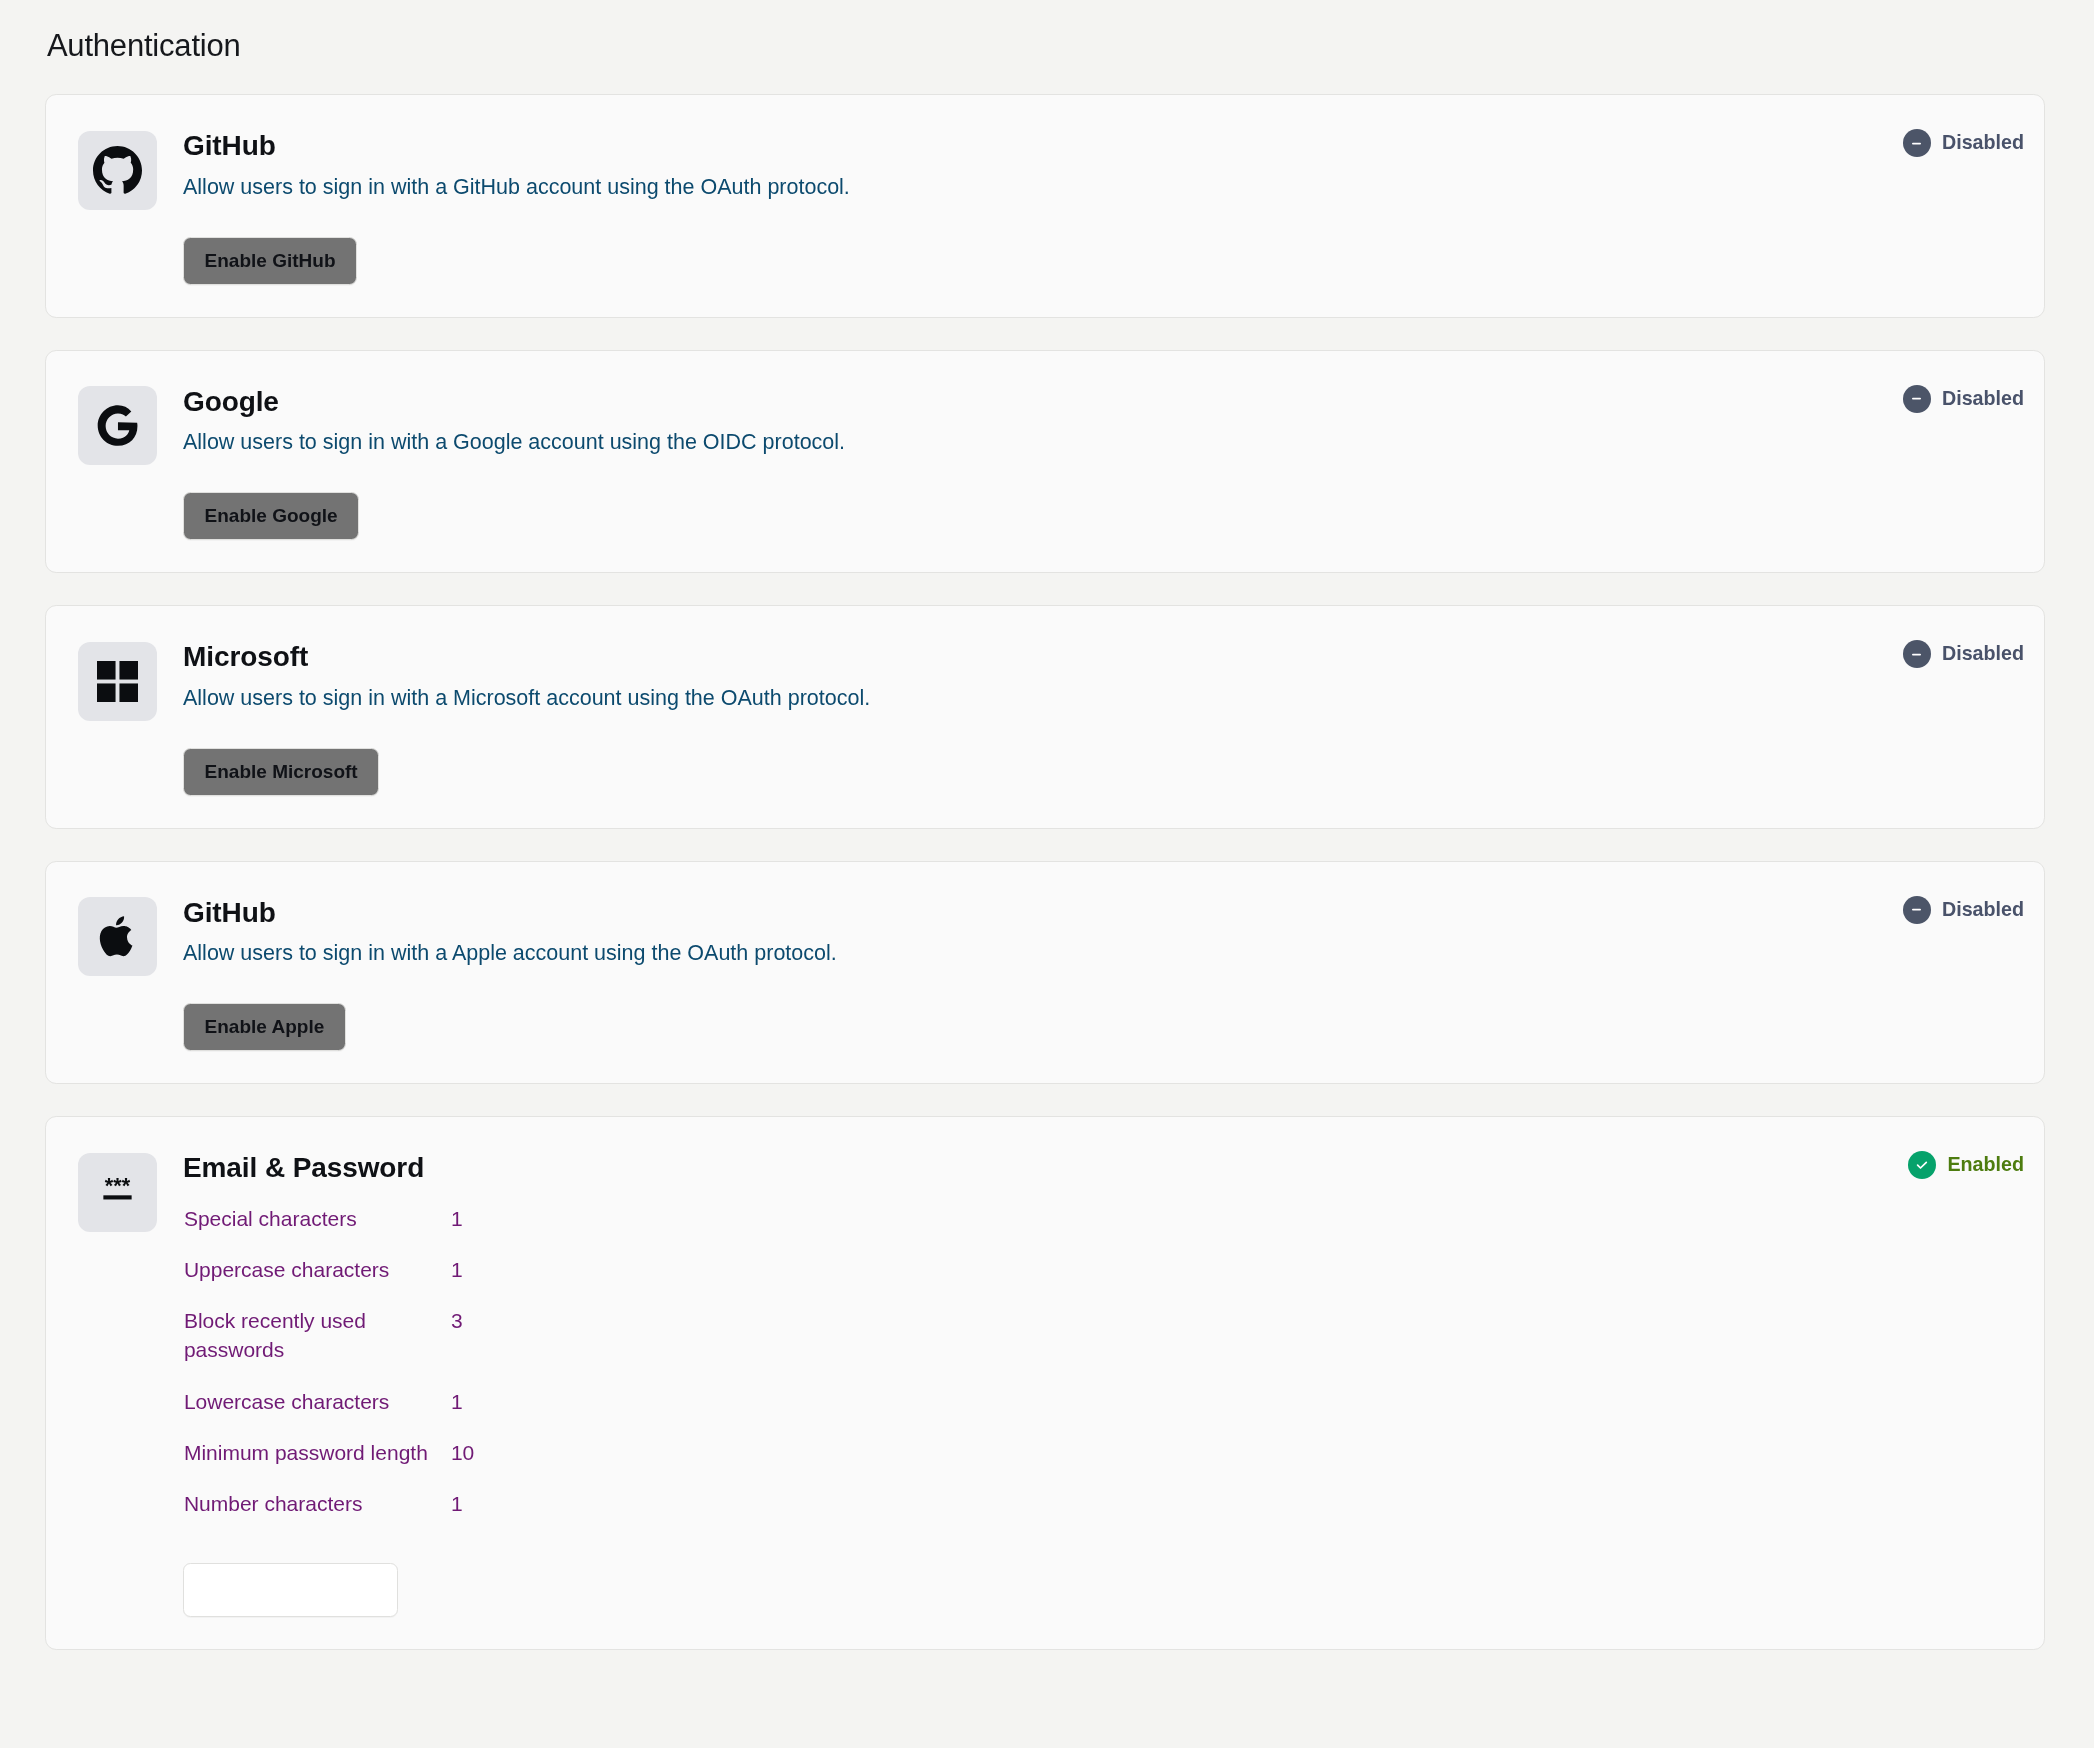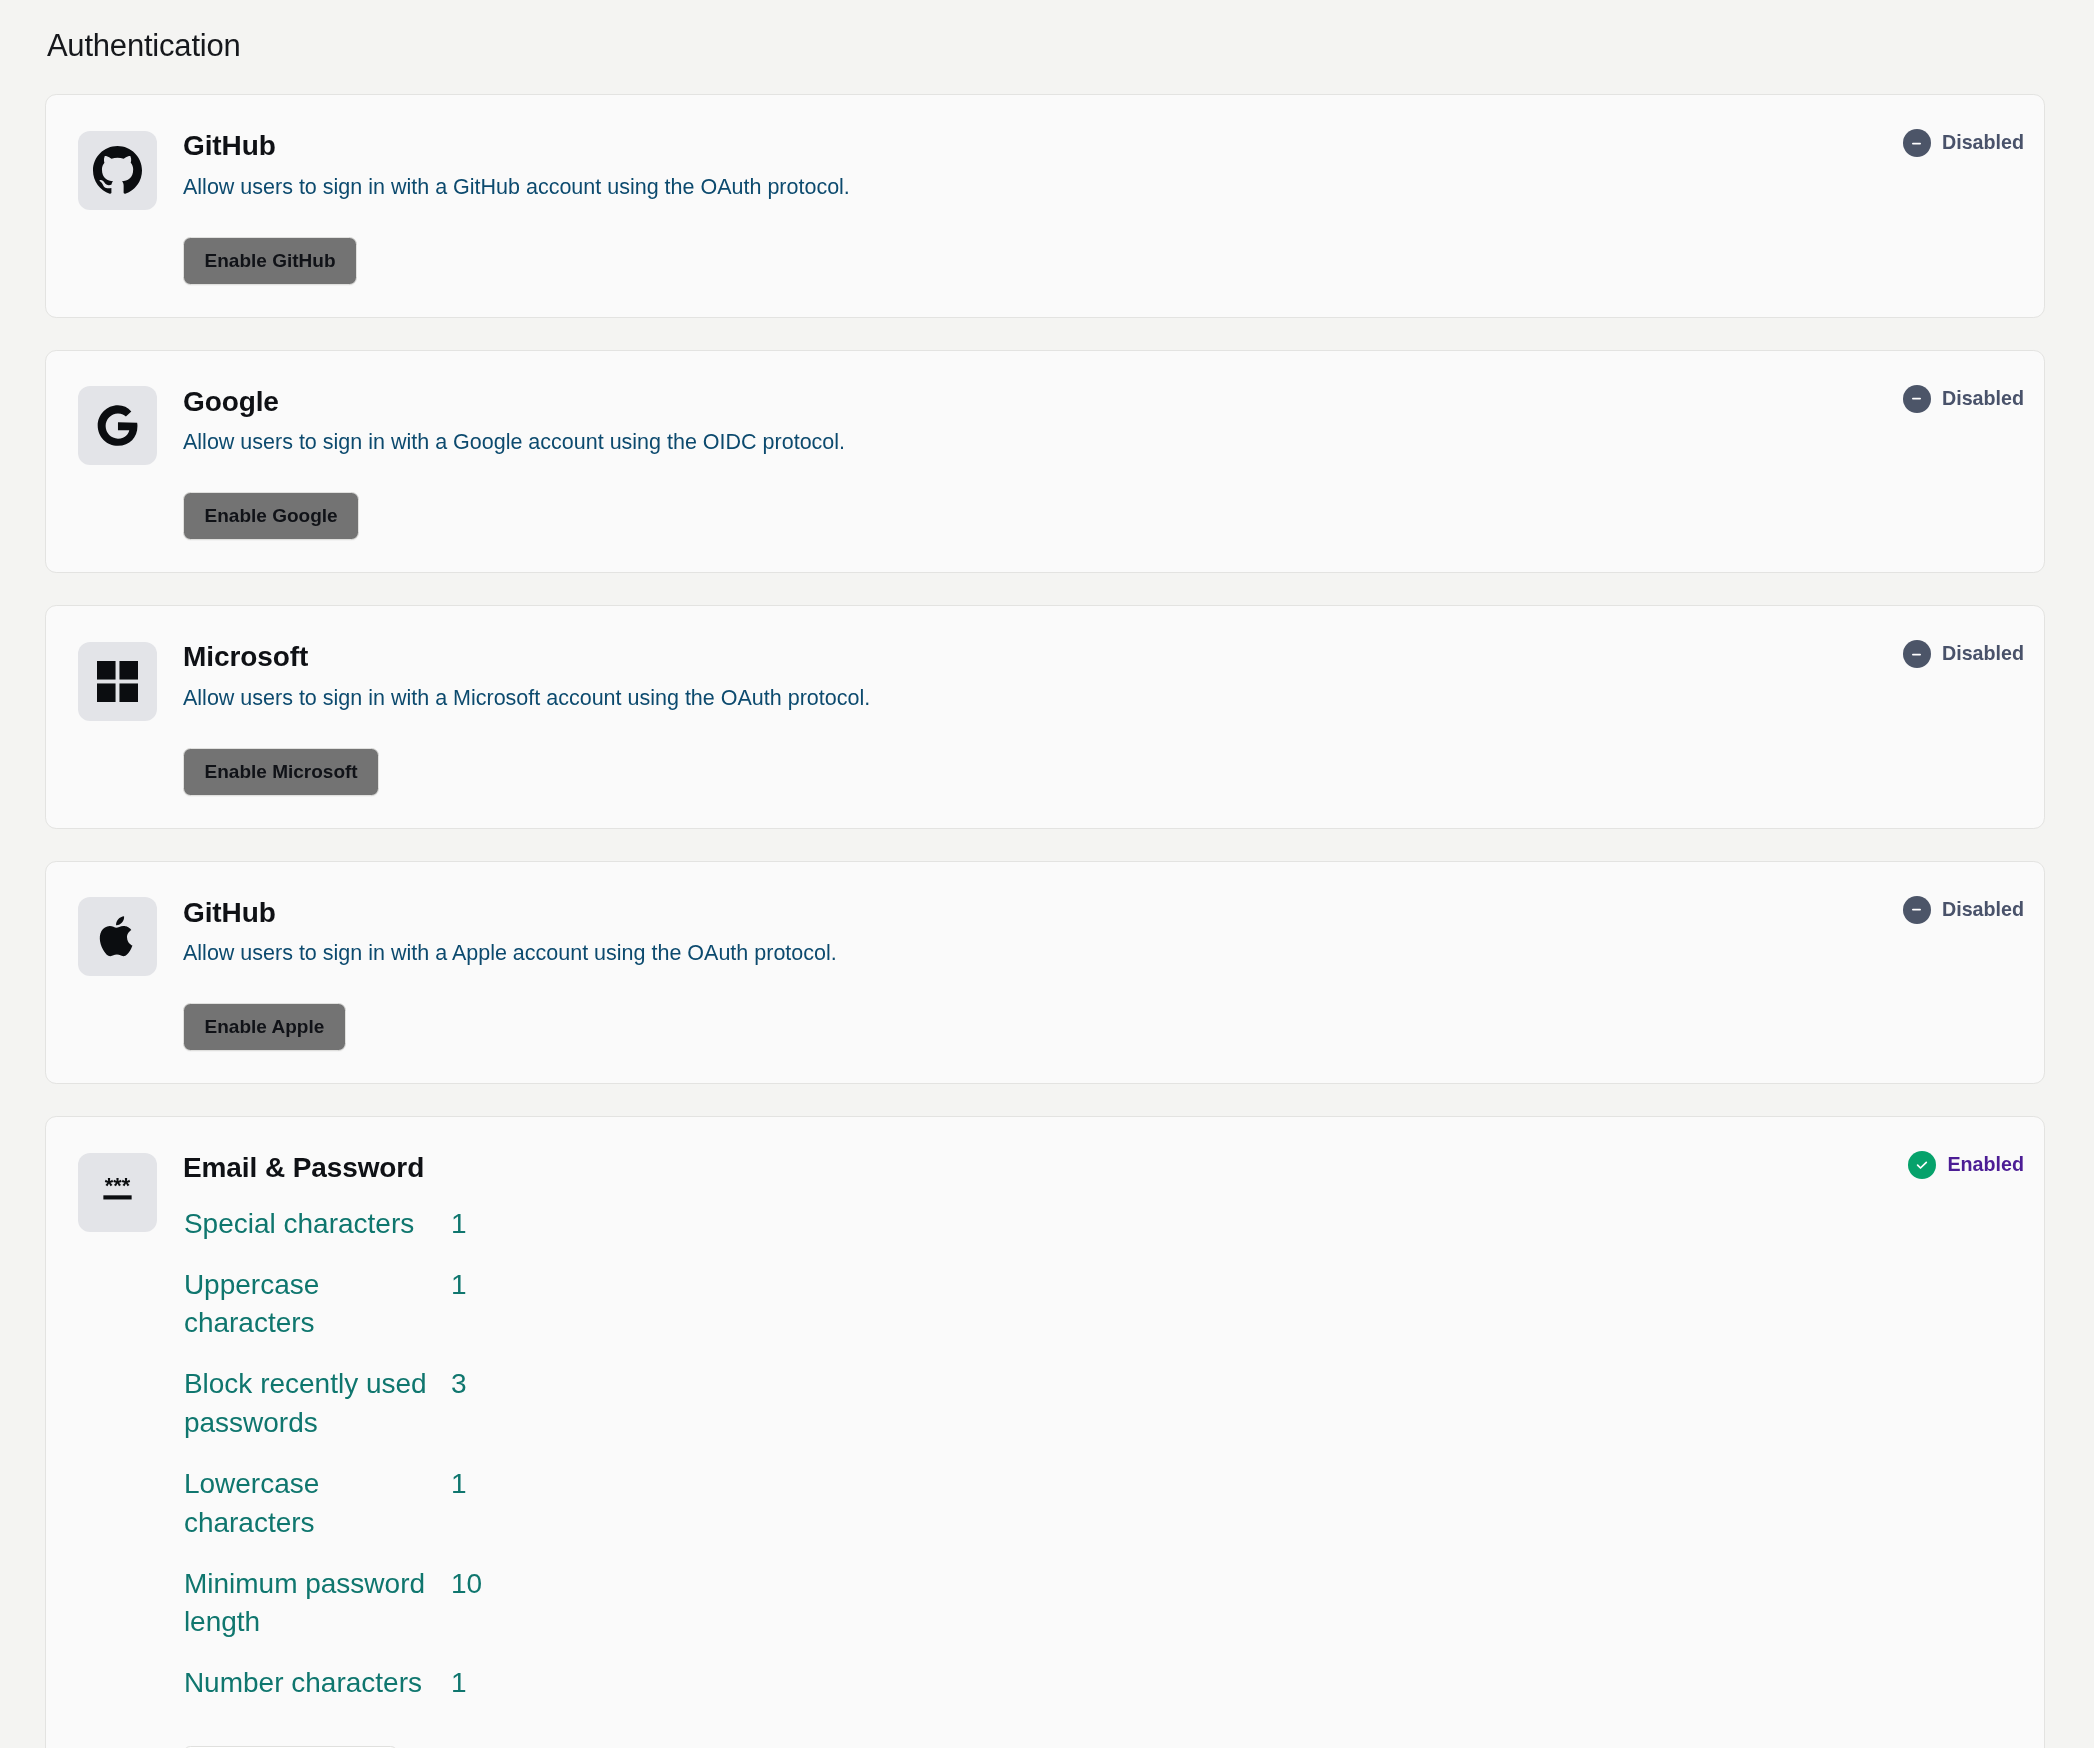--- a/index.html
+++ b/index.html
@@ -107,21 +107,21 @@
     right: 20px;
     display: flex;
     align-items: center;
     gap: 11.2px;
     font-size: 19.7px;
     font-weight: 700;
     line-height: 1;
     white-space: nowrap;
   }
   .status-badge.disabled { color: #49526a; }
-  .status-badge.enabled  { color: #4c1d95; justify-content: center; }
+  .status-badge.enabled  { color: #4d7c0f; justify-content: center; }
 
   .status-dot {
     width: 28px;
     height: 28px;
     border-radius: 50%;
     display: flex;
     align-items: center;
     justify-content: center;
     flex: 0 0 auto;
   }
@@ -136,22 +136,22 @@
     margin-top: 7.5px;
     margin-bottom: 20.6px;
   }
 
   .policy-table {
     border-collapse: collapse;
     margin-left: 0.9px;
   }
 
   .policy-table td {
-    font-size: 28px;
-    color: #0f766e;
+    font-size: 21px;
+    color: #701a75;
     line-height: 1.38;
     padding: 11.2px 0 11.2px 0;
     vertical-align: top;
   }
 
   .policy-label {
     width: 267px;
     padding-right: 22.5px !important;
   }
 

